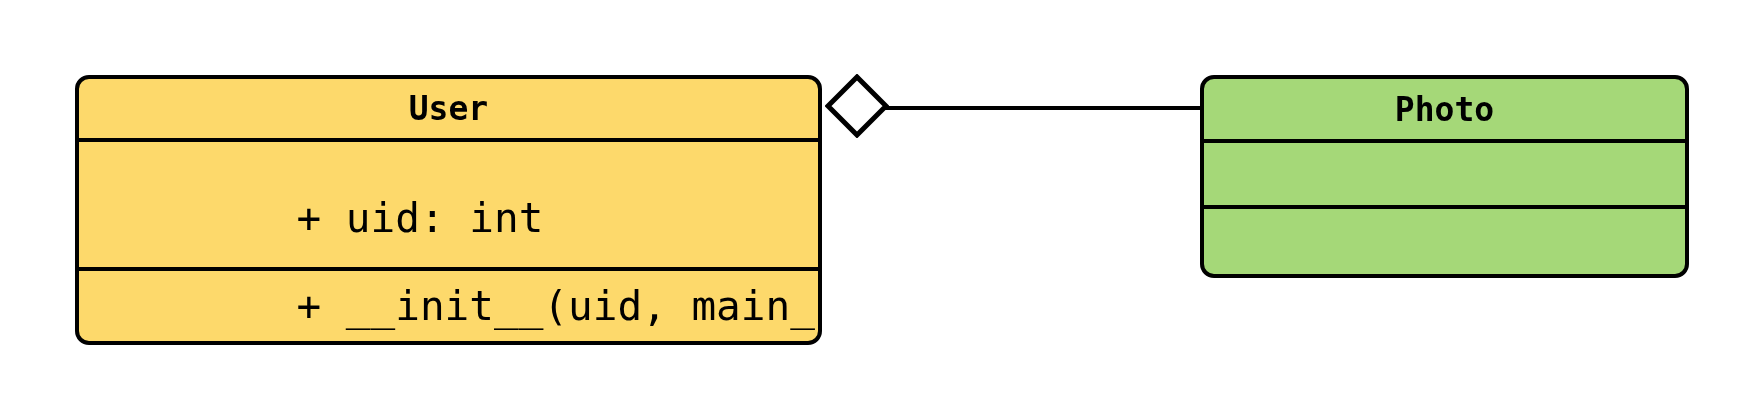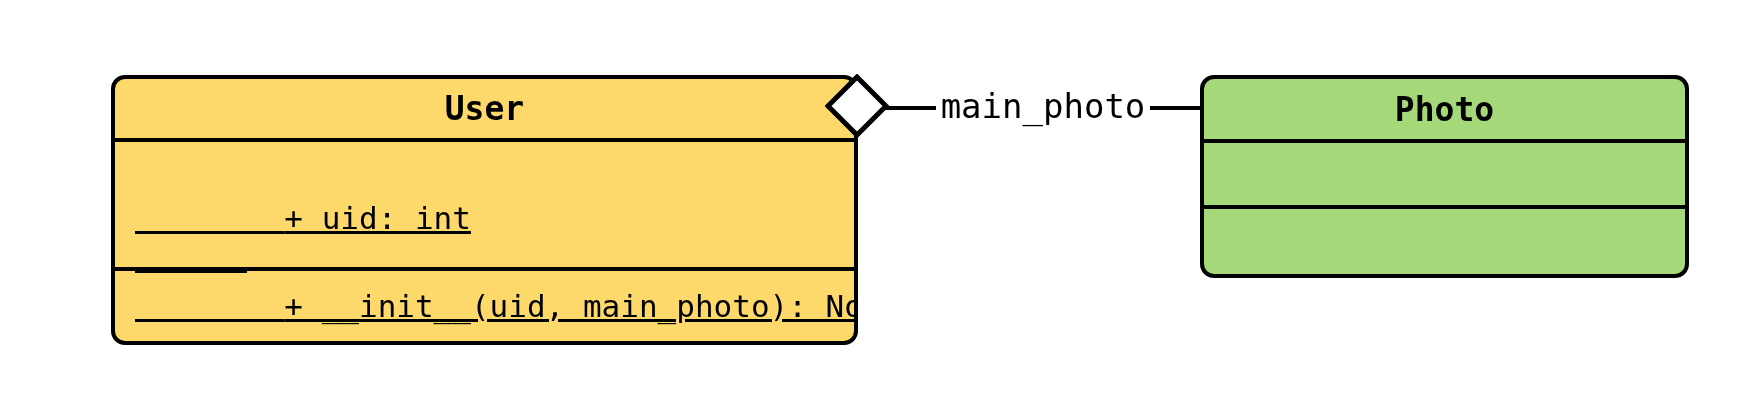--- a/index.html
+++ b/index.html
@@ -14,21 +14,21 @@
   }
 
   
   .uml-class {
     position: absolute;
     box-sizing: border-box;
     border: 4px solid #000;
     border-radius: 14px;
     overflow: hidden;
   }
-  .uml-class.user  { left: 75px;   top: 75px; width: 747px; height: 270px; margin-left: 36px; }
+  .uml-class.user  { left: 75px;   top: 75px; width: 747px; height: 270px; }
   .uml-class.photo { left: 1200px; top: 75px; width: 489px; height: 203px; }
 
   .compartment { box-sizing: border-box; }
   .compartment.divided { border-top: 4px solid #000; }
 
   .title-compartment {
     display: flex;
     align-items: center;
     justify-content: center;
     font-weight: bold;
@@ -36,24 +36,23 @@
   }
   .user  .title-compartment { height: 59px; }
   .photo .title-compartment { height: 60px; }
 
   .user  .attrs-compartment   { height: 129px; padding: 18px 0 0 20px; }
   .user  .methods-compartment { height: 74px; display: flex; align-items: center; padding-left: 20px; }
   .photo .attrs-compartment   { height: 66px; }
   .photo .methods-compartment { height: 69px; }
 
   .member-line {
-    font-size: 31px;
+    font-size: 41px;
     line-height: 39px;
     white-space: pre;
-    text-decoration: underline;
   }
   .member-line .type-bold { font-weight: bold; }
 
   
   .diamond-svg {
     position: absolute;
     left: 825px;
     top: 74px;
     width: 64px;
     height: 64px;
@@ -105,23 +104,20 @@
       <div class="member-line">
         <span>+ __init__(uid, main_photo): None</span>
       </div>
     </div>
   </section>
 
   <svg class="diamond-svg" viewBox="0 0 64 64">
     <polygon points="3,32 32,3 61,32 32,61" style="stroke: rgb(0, 0, 0);"></polygon>
   </svg>
   <div class="connector-line" style="background: rgb(0, 0, 0);"></div>
-  <div class="connector-label-wrap">
-    <span class="connector-label">main_photo</span>
-  </div>
 
   <section class="uml-class photo" style="background: rgb(165, 216, 120);">
     <header class="compartment title-compartment">
       <span>Photo</span>
     </header>
     <div class="compartment divided attrs-compartment"></div>
     <div class="compartment divided methods-compartment"></div>
   </section>
 
 </div>

